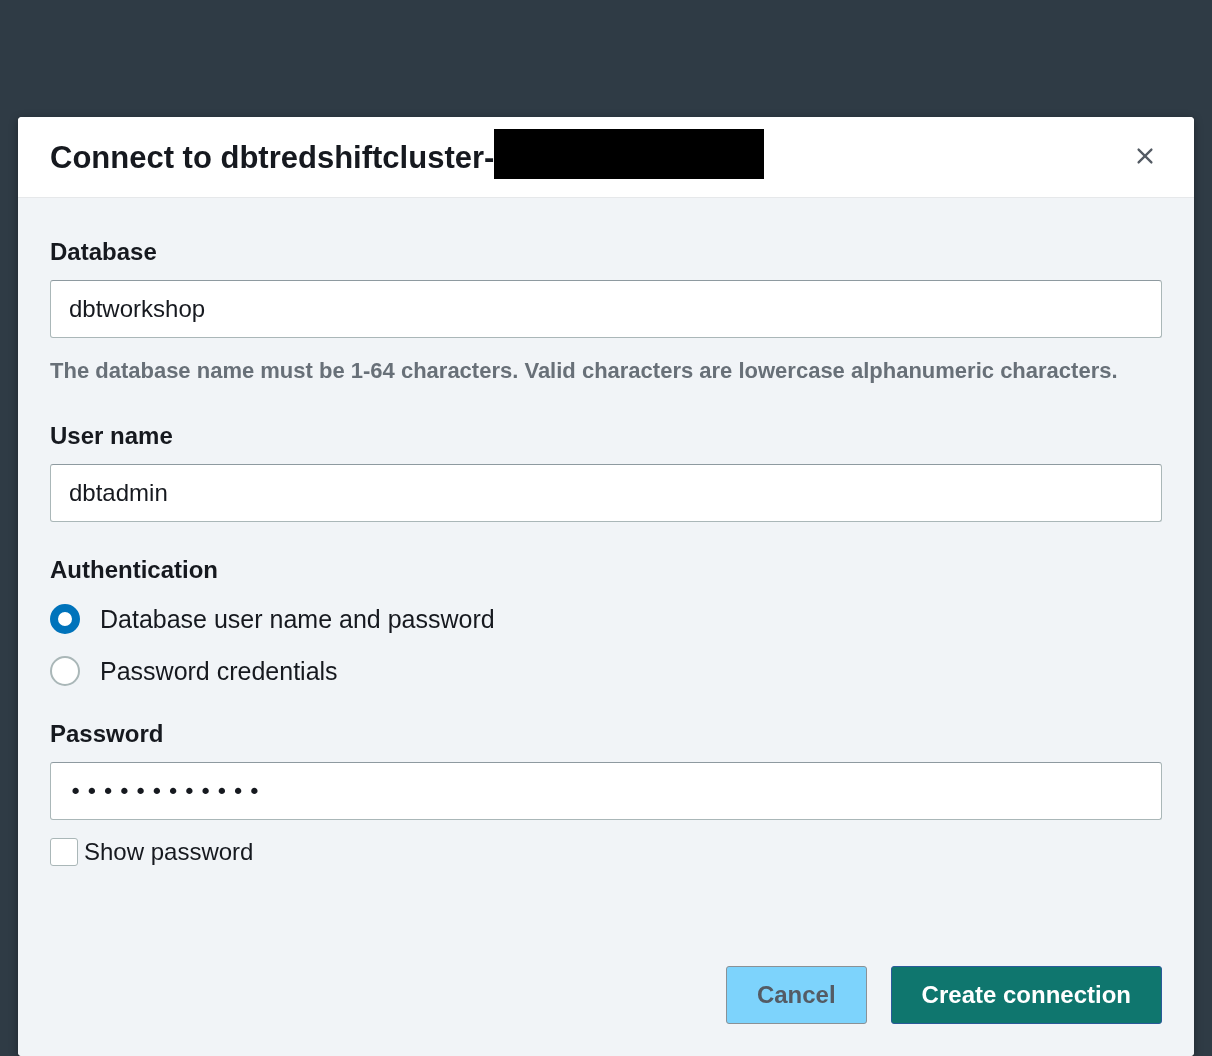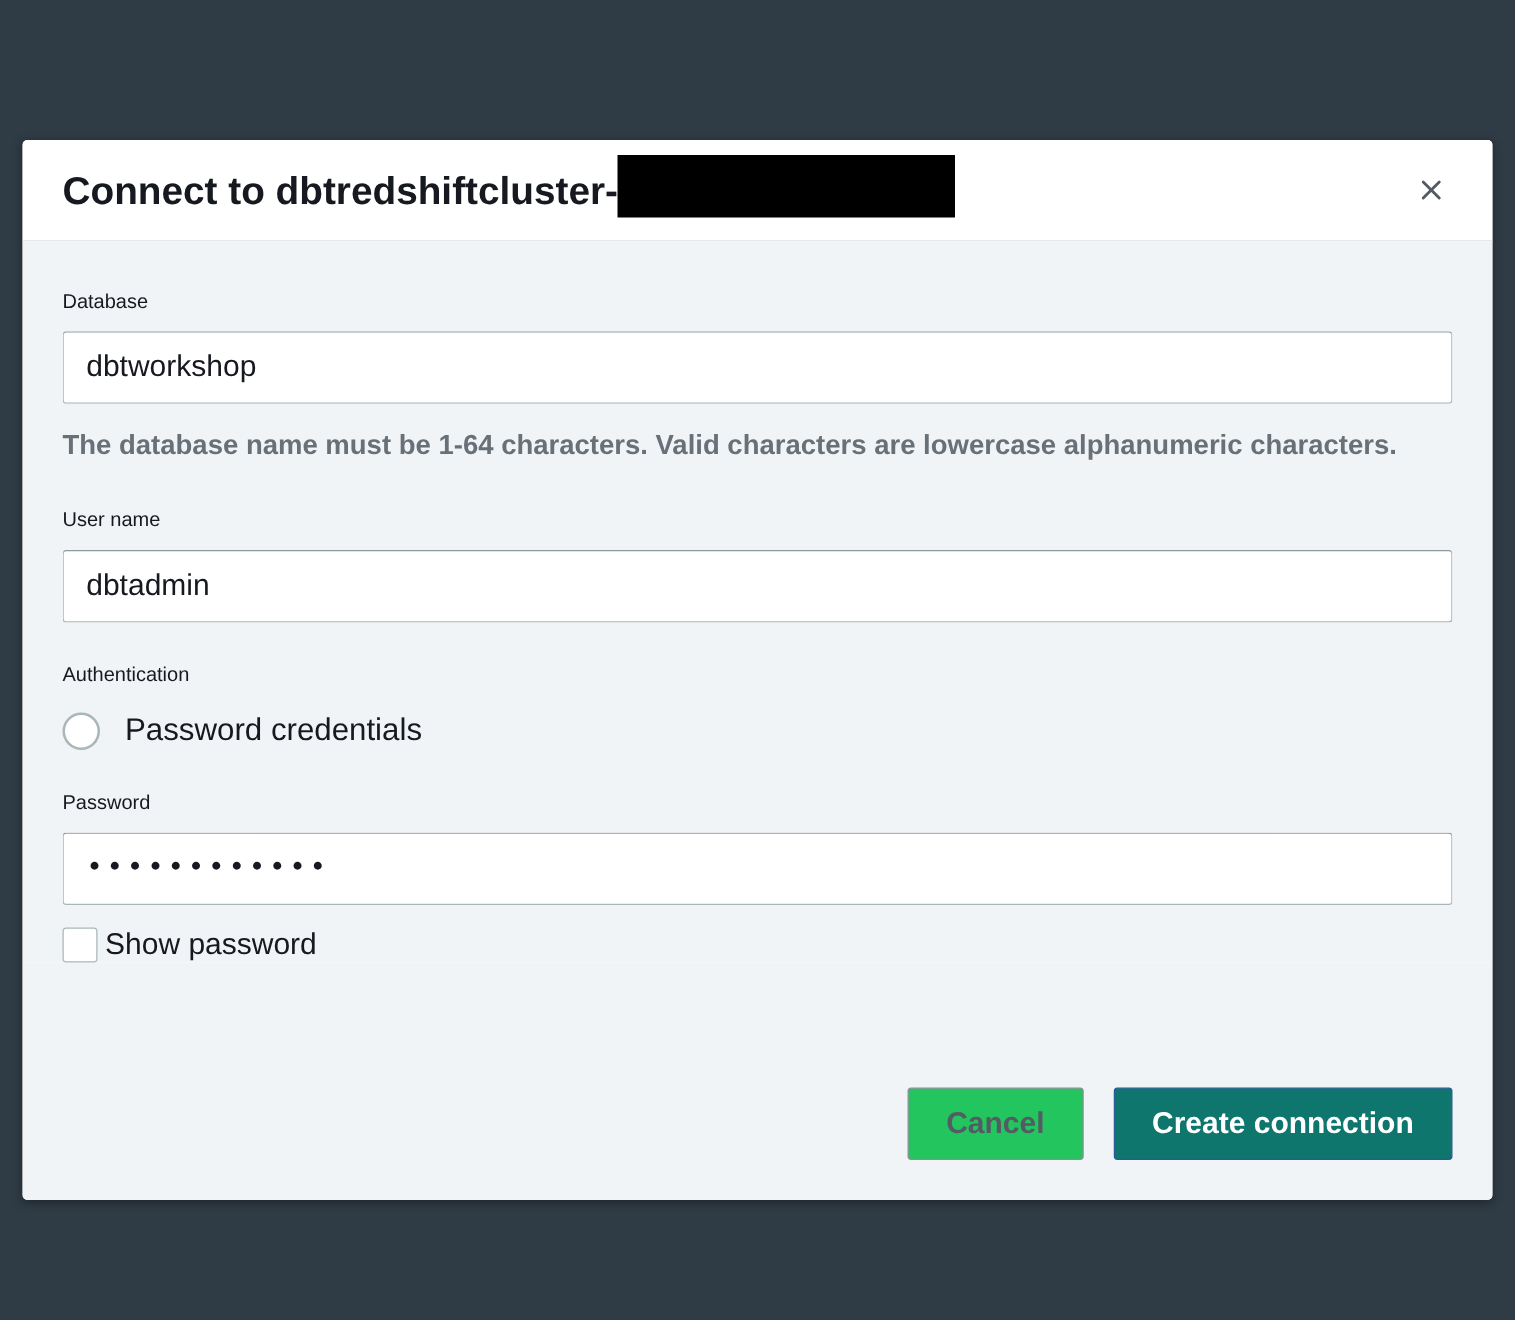--- a/index.html
+++ b/index.html
@@ -8,21 +8,21 @@
     padding: 0;
     width: 1212px;
     height: 1056px;
     font-family: -apple-system, BlinkMacSystemFont, "Segoe UI", "Helvetica Neue", Arial, sans-serif;
     background: #2f3b45;
   }
   .backdrop {
     width: 100%;
     height: 100%;
     display: flex;
-    align-items: center;
+    align-items: flex-end;
     justify-content: center;
     padding: 16px 0 0 0;
   }
   .modal {
     width: 1176px;
     background: #ffffff;
     border-radius: 4px;
     box-shadow: 0 2px 8px rgba(0,0,0,0.35);
     overflow: hidden;
   }
@@ -64,23 +64,23 @@
     justify-content: center;
   }
   .close-btn svg { width: 22px; height: 22px; }
   .modal-body {
     background: #f1f4f7;
     padding: 40px 32px 0 32px;
   }
   .field-group { margin-bottom: 34px; }
   .field-group.last { margin-bottom: 0; }
   .field-label {
-    font-size: 16px;
-    color: #16191f;
-    font-weight: 400;
+    font-size: 24px;
+    color: #16191f;
+    font-weight: 700;
     margin-bottom: 14px;
   }
   .text-input {
     width: 100%;
     height: 58px;
     padding: 0 18px;
     font-size: 24px;
     color: #16191f;
     border: 1px solid #aab7b8;
     border-top-color: #8e9aa0;
@@ -153,21 +153,21 @@
     padding: 0 30px;
     font-size: 24px;
     border-radius: 3px;
     cursor: pointer;
     font-weight: 600;
     display: flex;
     align-items: center;
     justify-content: center;
   }
   .btn-secondary {
-    background: #22c55e;
+    background: #7dd3fc;
     color: #545b64;
     border: 1px solid #8a9196;
   }
   .btn-primary {
     background: #0f766e;
     color: #ffffff;
     border: 1px solid #2a5a99;
   }
 </style>
 </head>
@@ -201,20 +201,24 @@
 
       <div class="field-group">
         <div class="field-label">User name</div>
         <input type="text" class="text-input" value="dbtadmin" style="">
       </div>
 
       <div class="field-group">
         <div class="field-label">Authentication</div>
         <div class="radio-list">
           <div class="radio-row">
+            <div class="radio-sel"></div>
+            <span class="radio-label">Database user name and password</span>
+          </div>
+          <div class="radio-row">
             <div class="radio-unsel"></div>
             <span class="radio-label">Password credentials</span>
           </div>
         </div>
       </div>
 
       <div class="field-group last">
         <div class="field-label">Password</div>
         <input type="password" class="text-input password-dots" value="••••••••••••" style="">
         <div class="checkbox-row">

